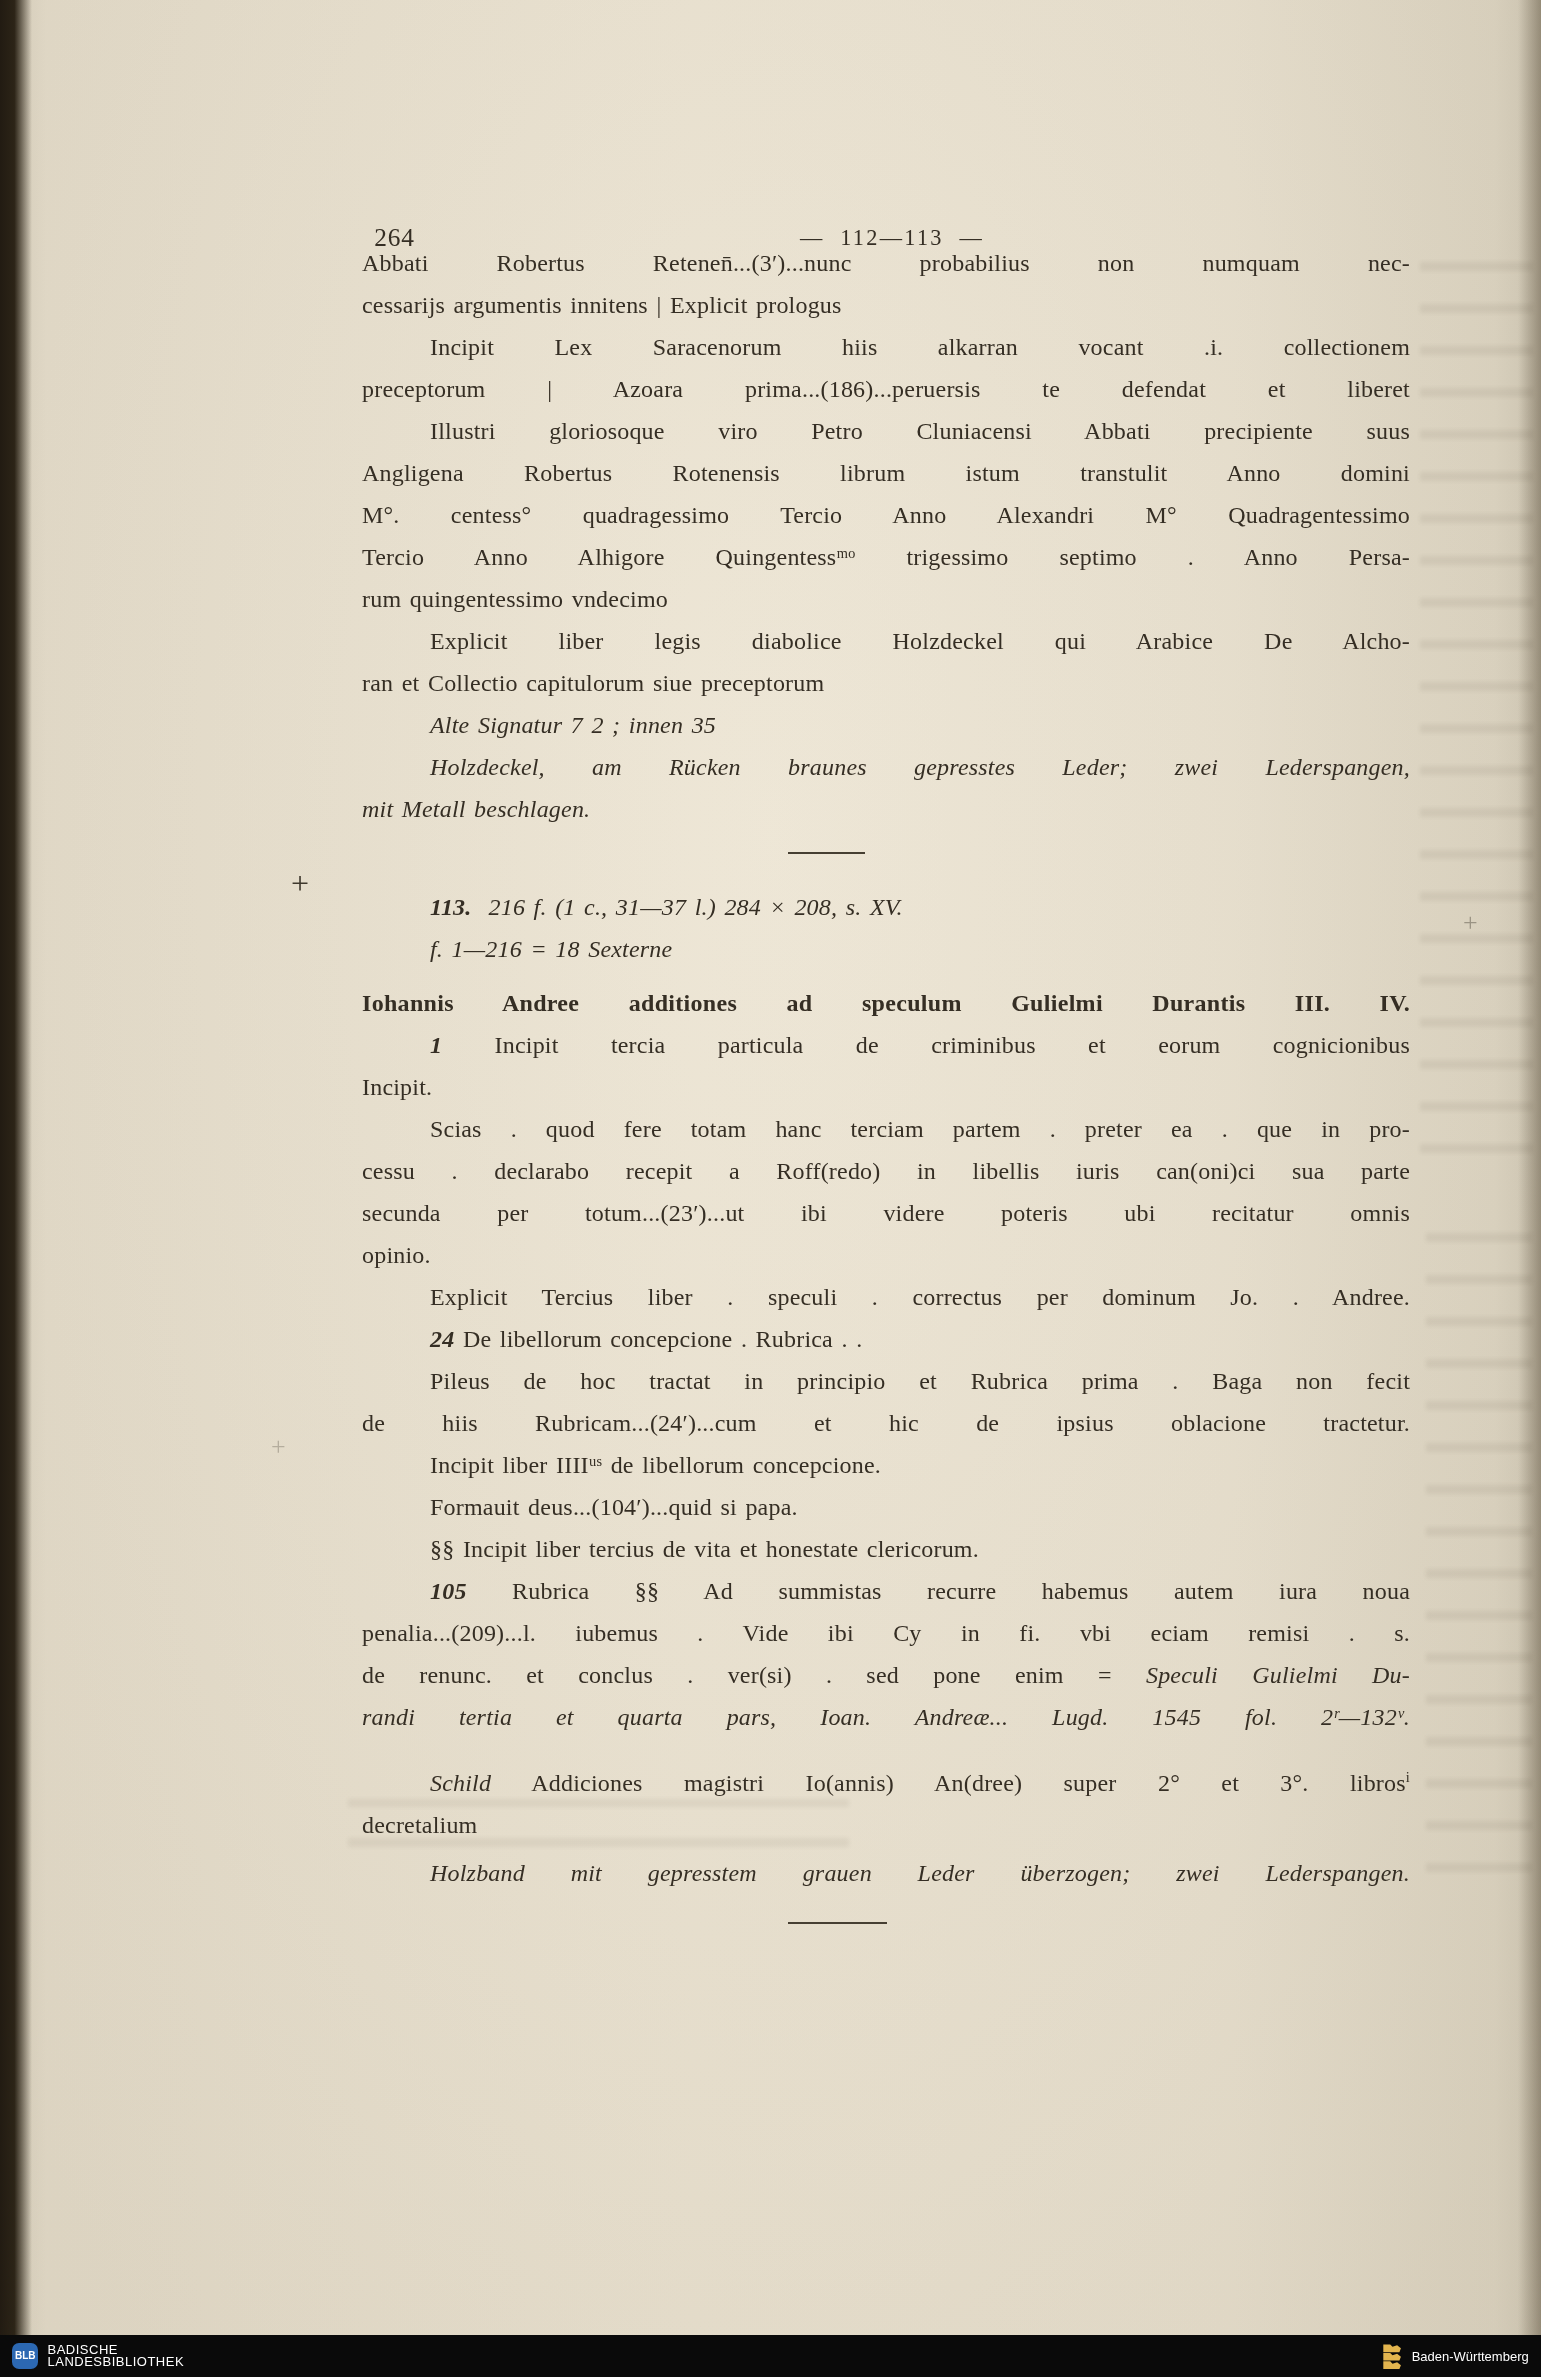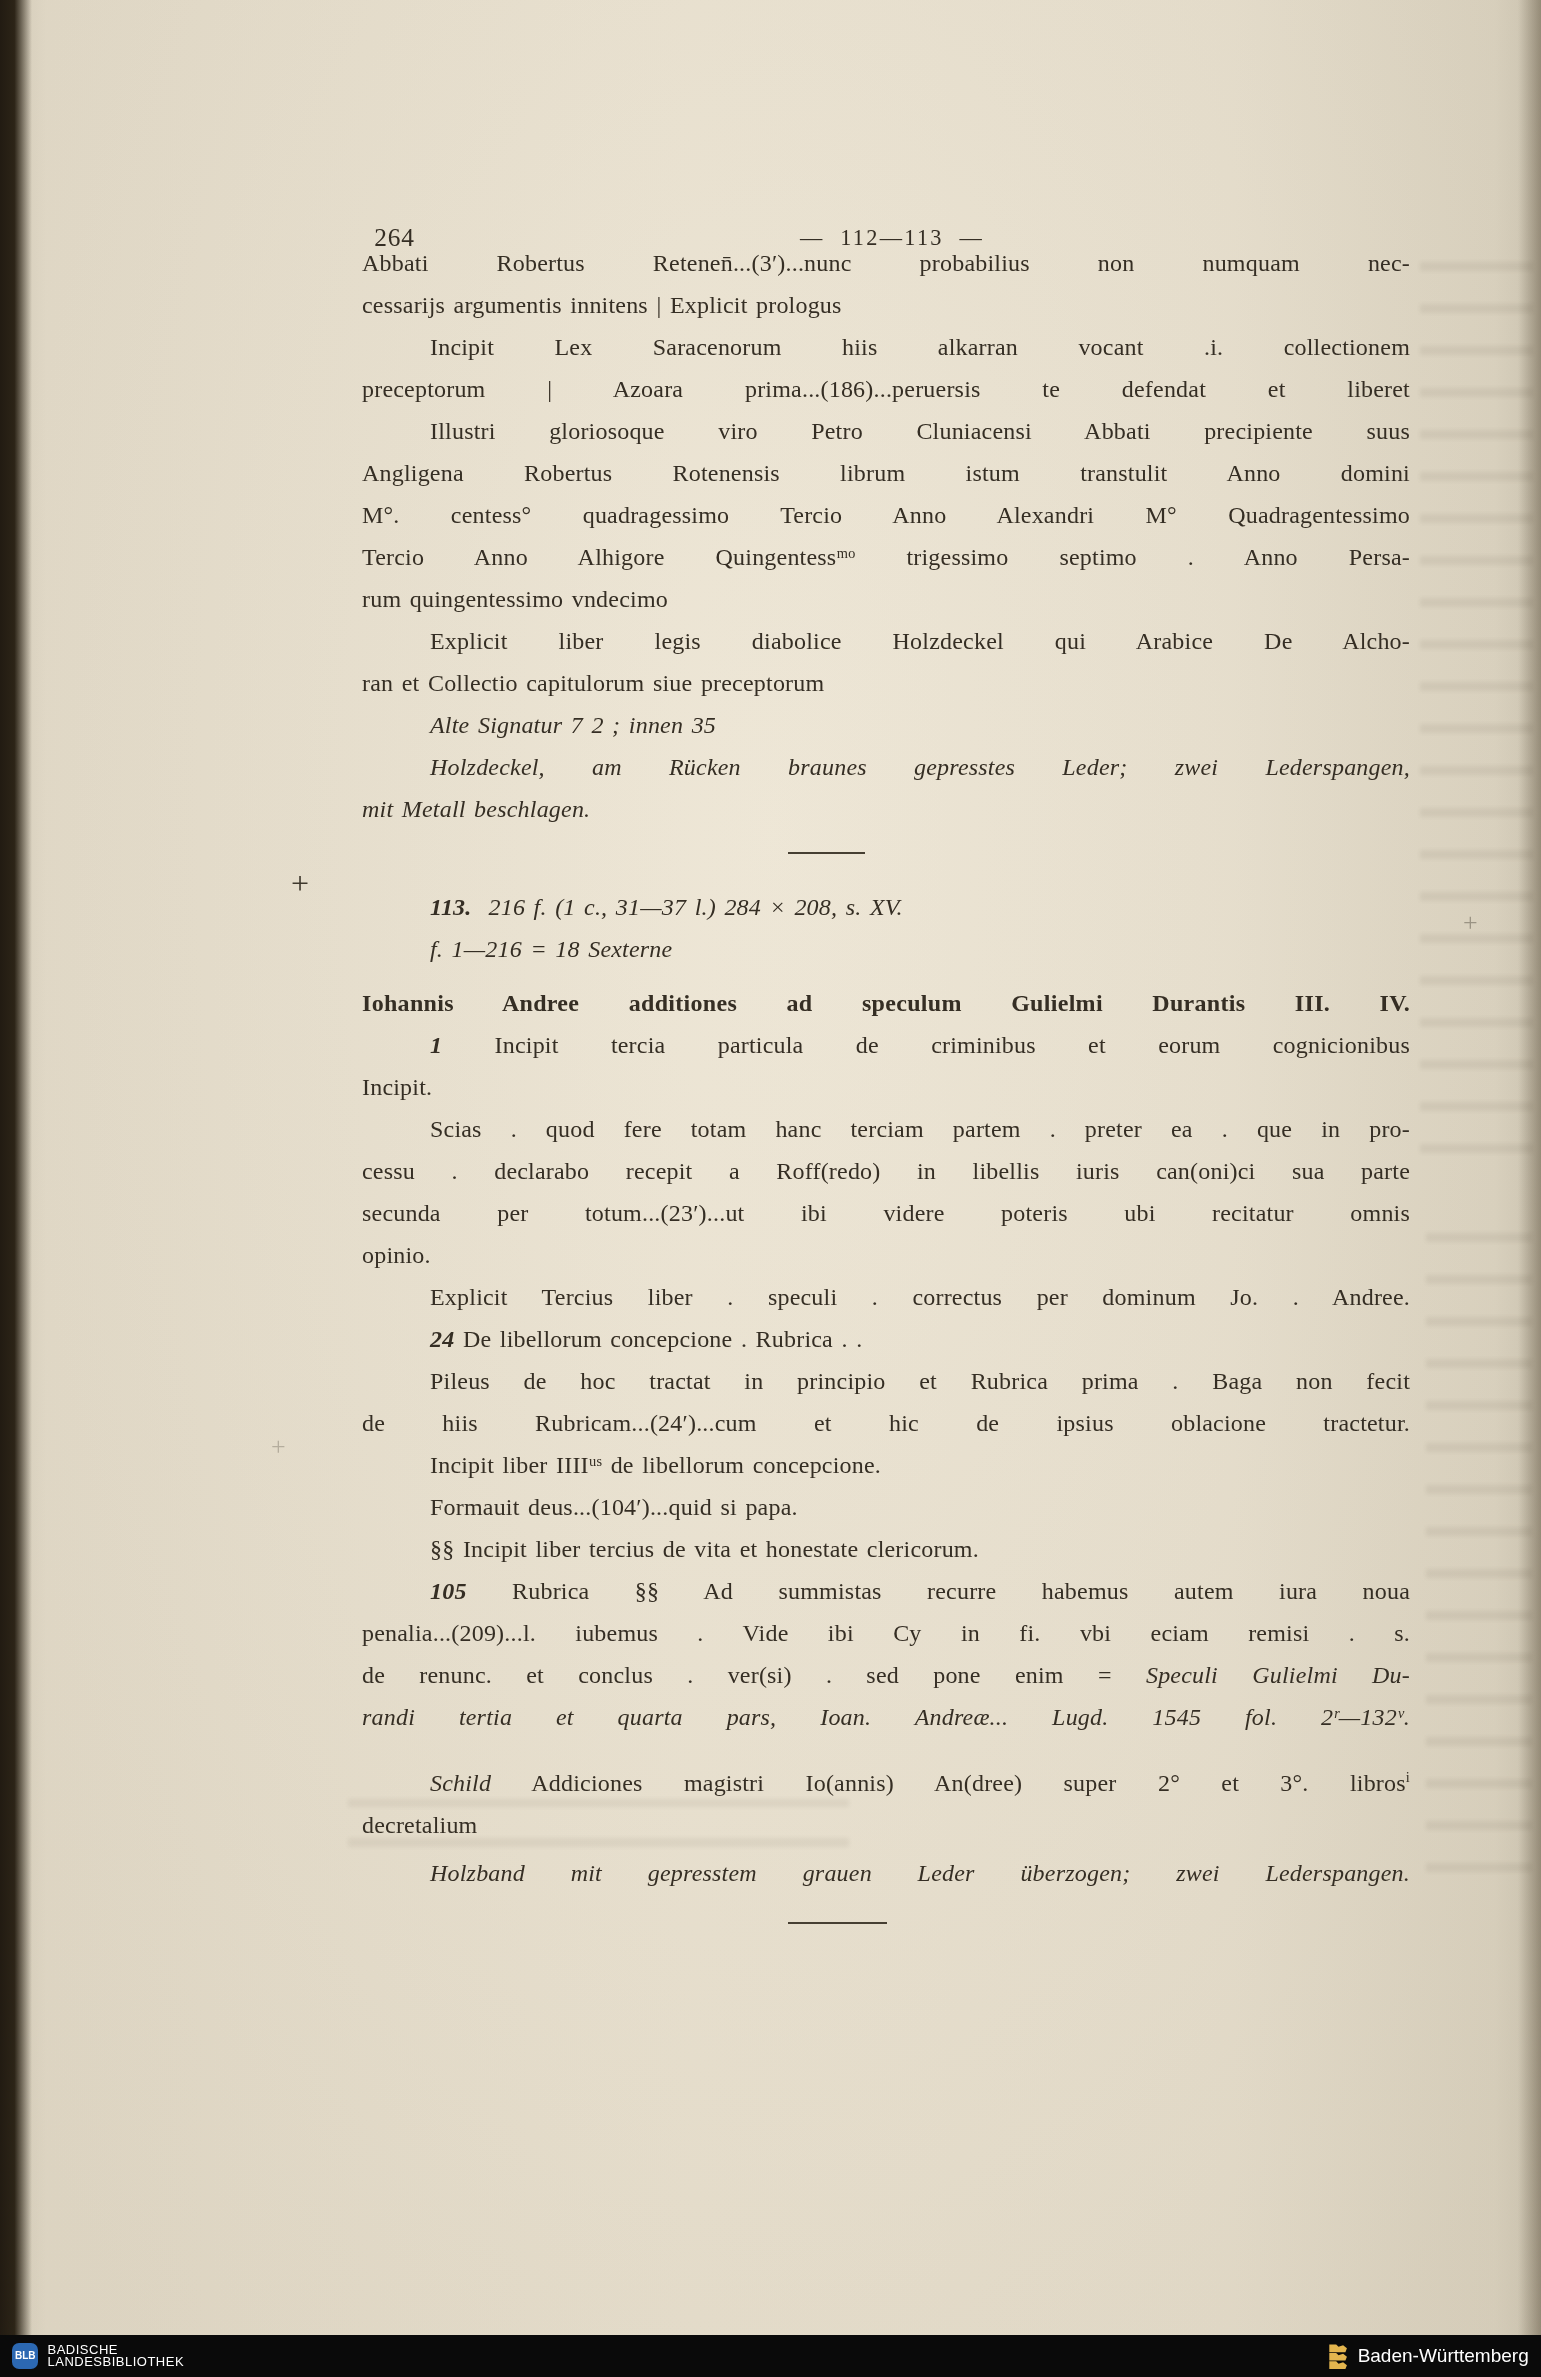--- a/index.html
+++ b/index.html
@@ -58,21 +58,21 @@
   .footer{
     position:absolute;left:0;bottom:0;width:1541px;height:42px;background:#0a0a0a;
     display:flex;align-items:center;justify-content:space-between;
     padding:0 12.3px;box-sizing:border-box;
     font-family:"Liberation Sans","DejaVu Sans",sans-serif;
   }
   .f-left{display:flex;align-items:center;gap:9.2px;}
   .blb-badge{width:26px;height:26px;background:#2c68b2;color:#ffffff;
     font-weight:bold;font-size:10px;line-height:26px;text-align:center;border-radius:7px;}
   .lib-name{color:#ffffff;font-weight:normal;font-size:13px;line-height:11.6px;letter-spacing:0.5px;}
-  .f-right{display:flex;align-items:center;gap:7.7px;color:#ffffff;font-size:19px;}
+  .f-right{display:flex;align-items:center;gap:7.7px;color:#ffffff;font-size:13px;}
   .crest{display:block;}
 </style>
 </head>
 <body>
 
 <div class="scan">
   <div class="ghost" style="left:1420px;top:262px;width:113px;height:909px;"></div>
   <div class="ghost" style="left:1426px;top:1233px;width:106px;height:640px;"></div>
   <div class="ghost-h" style="left:348px;top:1799px;width:501px;height:77px;"></div>
 

